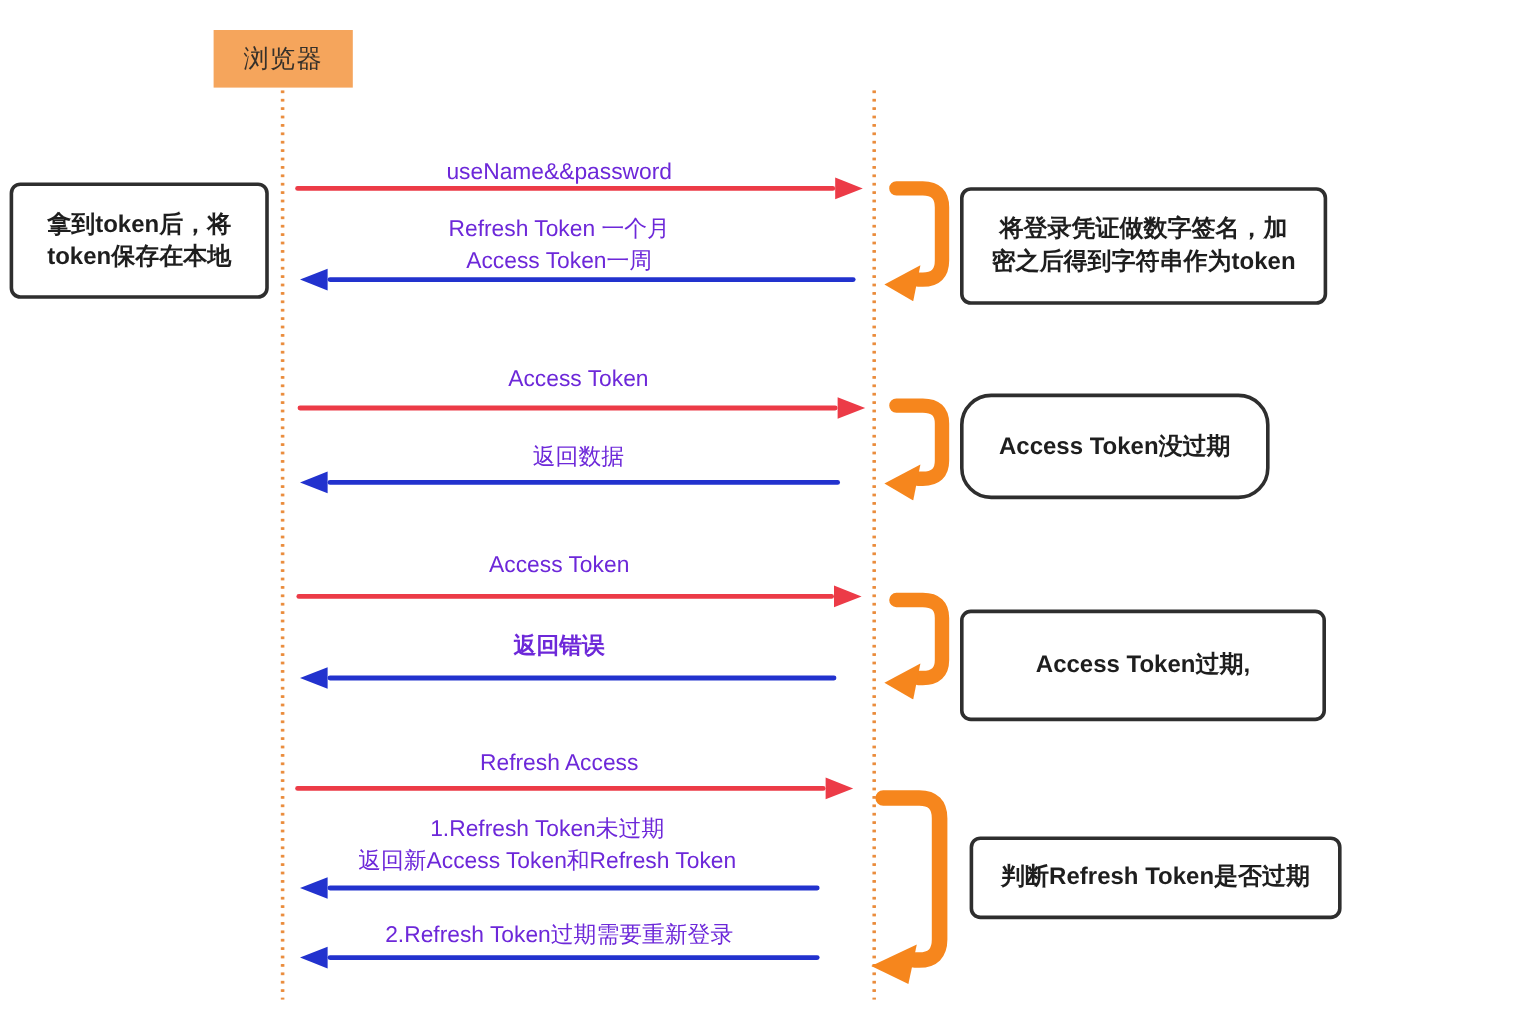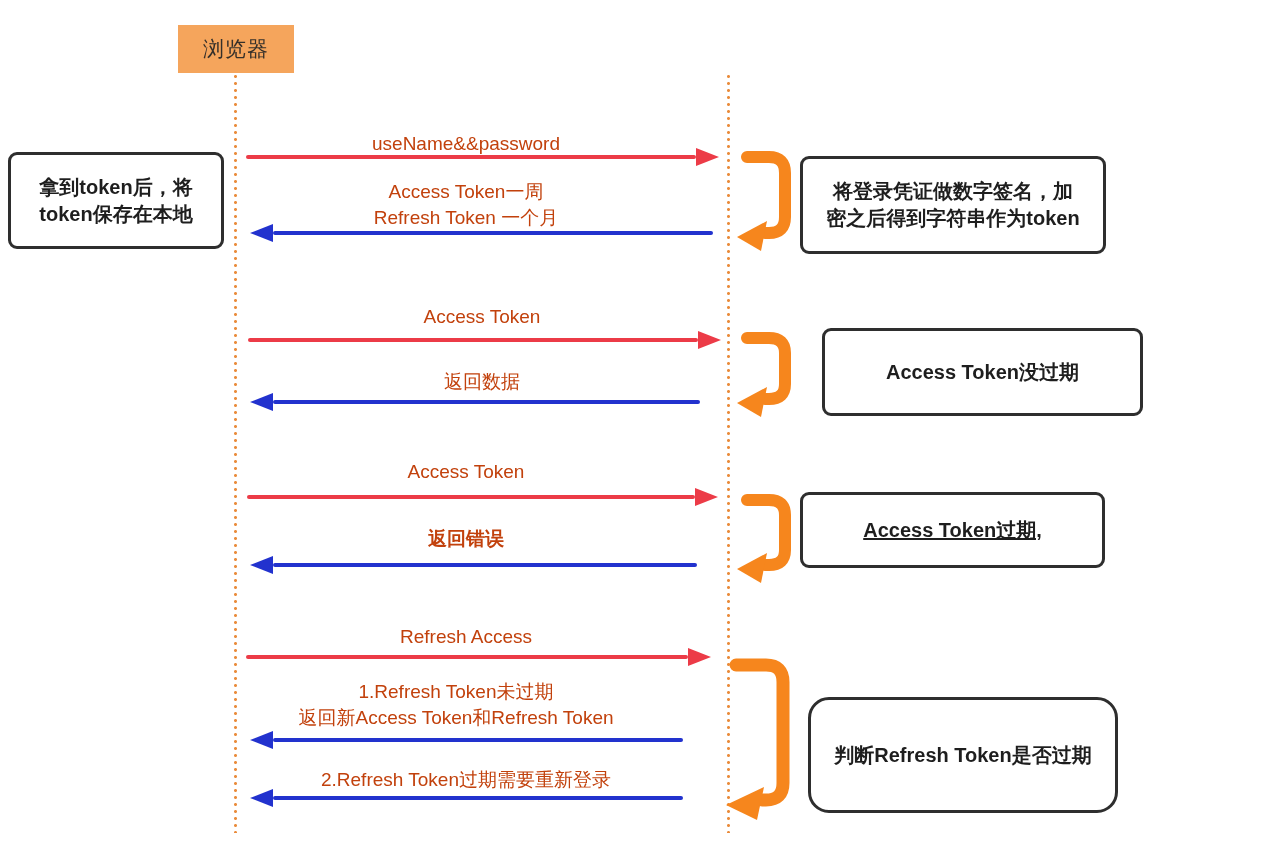--- a/index.html
+++ b/index.html
@@ -23,21 +23,21 @@
   
   .lifeline{
     position:absolute;width:3px;top:73px;height:760px;
     background-image:radial-gradient(circle closest-side,var(--lifeline,#EA8C3C) 90%,rgba(0,0,0,0) 100%);
     background-size:3px 7px;background-repeat:repeat-y;
   }
 
   
   .msg-label{
     position:absolute;text-align:center;
-    font-size:19px;line-height:26px;color:#c2410c;
+    font-size:19px;line-height:26px;color:#6d28d9;
   }
   .msg-label span{display:block;}
 
   
   .arrow{position:absolute;border-radius:2px;}
   .arrow.req{height:3.5px;background:var(--request,#EC3B47);}
   .arrow.res{height:4px;background:var(--response,#2232CE);}
   .head{position:absolute;width:0;height:0;}
   .req .head{
     right:-23px;top:-7.5px;
@@ -74,22 +74,22 @@
   <div class="lifeline" style="left:727px;"></div>
 
   <div class="msg-label" style="left:246px;top:131px;width:440px;">
     <span>useName&amp;&amp;password</span>
   </div>
   <div class="arrow req" style="left:246px;top:155px;width:450px;">
     <i class="head"></i>
   </div>
 
   <div class="msg-label" style="left:246px;top:179px;width:440px;">
+    <span>Refresh Token 一个月</span>
     <span>Access Token一周</span>
-    <span>Refresh Token 一个月</span>
   </div>
   <div class="arrow res" style="left:273px;top:231px;width:440px;">
     <i class="head"></i>
   </div>
 
   <div class="msg-label" style="left:246px;top:304px;width:472px;">
     <span>Access Token</span>
   </div>
   <div class="arrow req" style="left:248px;top:338px;width:450px;">
     <i class="head"></i>
@@ -158,25 +158,25 @@
   <div class="note" style="left:800px;top:156px;width:306px;height:98px;">
     <span>将登录凭证做数字签名，加</span>
     <span>密之后得到字符串作为token</span>
   </div>
 
   <div class="note" style="left:8px;top:152px;width:216px;height:97px;">
     <span>拿到token后，将</span>
     <span>token保存在本地</span>
   </div>
 
-  <div class="note" style="left:822px;top:328px;width:321px;height:88px;">
+  <div class="note" style="left:800px;top:328px;width:258px;height:88px;border-radius:26px;">
     <span>Access Token没过期</span>
   </div>
 
-  <div class="note" style="left:800px;top:492px;width:305px;height:76px;text-decoration:underline;">
+  <div class="note" style="left:800px;top:508px;width:305px;height:93px;">
     <span>Access Token过期,</span>
   </div>
 
-  <div class="note" style="left:808px;top:697px;width:310px;height:116px;border-radius:21px;">
+  <div class="note" style="left:808px;top:697px;width:310px;height:69px;">
     <span>判断Refresh Token是否过期</span>
   </div>
 
 </div>
 
 </body></html>

